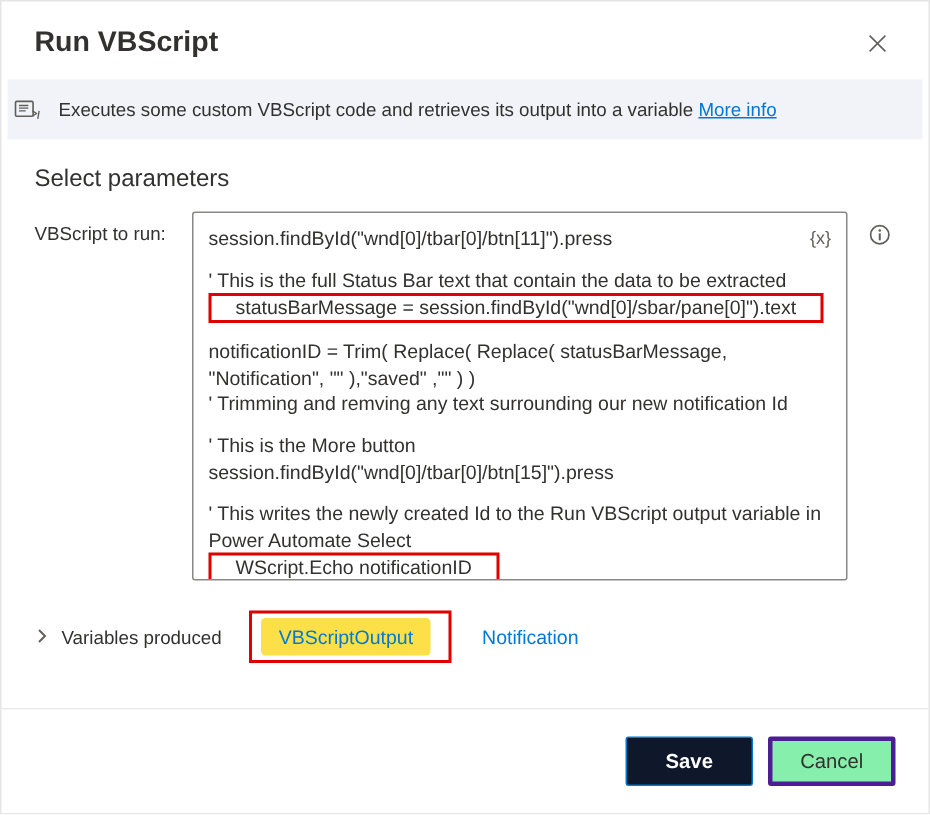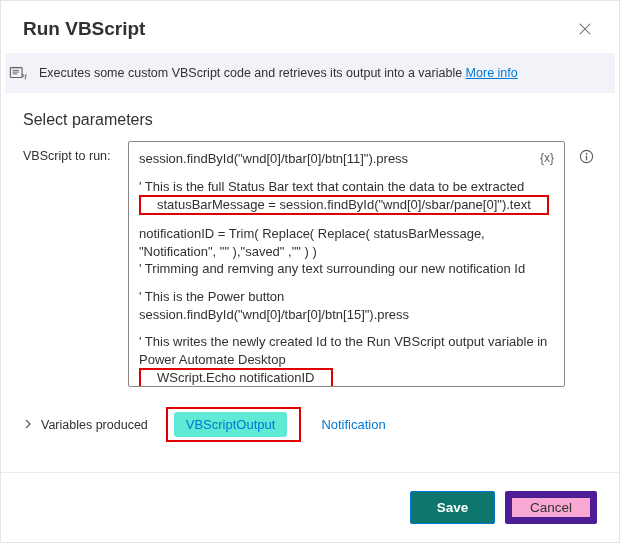--- a/index.html
+++ b/index.html
@@ -141,21 +141,21 @@
   .pill {
     display: inline-flex;
     align-items: center;
     padding: 5px 12px;
     border-radius: 3px;
     font-size: 13px;
     color: #0078d4;
     margin-right: 6px;
   }
   .pill-active {
-    background: #5eead4;
+    background: #fde047;
   }
   .hl-red-pill {
     border: 2.5px solid #e00000;
     padding: 3px 6px;
     display: inline-flex;
     align-items: center;
   }
   .footer {
     margin-top: auto;
     padding: 18px 22px 18px 22px;
@@ -169,29 +169,29 @@
     height: 33px;
     padding: 0 18px;
     font-size: 13.5px;
     border-radius: 2px;
     cursor: pointer;
     display: flex;
     align-items: center;
     justify-content: center;
   }
   .btn-primary {
-    background: #0f766e;
+    background: #0f172a;
     color: #fff;
     border: 1px solid #0078d4;
     font-weight: 600;
   }
   .btn-secondary {
-    background: #f9a8d4;
-    color: #323130;
-    border: 7px solid #4c1d95;
+    background: #86efac;
+    color: #323130;
+    border: 3px solid #4c1d95;
   }
 </style>
 </head>
 <body>
 
 <div class="dialog">
 
   <div class="header">
     <div class="title">Run VBScript</div>
     <div class="close-btn">
@@ -227,25 +227,25 @@
         </div>
         <div class="code-block">
           <div class="code-line">' This is the full Status Bar text that contain the data to be extracted</div>
           <span class="hl-red">statusBarMessage = session.findById("wnd[0]/sbar/pane[0]").text</span>
         </div>
         <div class="code-block">
           <div class="code-line">notificationID = Trim( Replace( Replace( statusBarMessage, "Notification", "" ),"saved" ,""  ) )</div>
           <div class="code-line">' Trimming and remving any text surrounding our new notification Id</div>
         </div>
         <div class="code-block">
-          <div class="code-line">' This is the Power button</div>
+          <div class="code-line">' This is the More button</div>
           <div class="code-line">session.findById("wnd[0]/tbar[0]/btn[15]").press</div>
         </div>
         <div class="code-block">
-          <div class="code-line">' This writes the newly created Id to the Run VBScript output variable in Power Automate Desktop</div>
+          <div class="code-line">' This writes the newly created Id to the Run VBScript output variable in Power Automate Select</div>
           <span class="hl-red">WScript.Echo notificationID</span>
         </div>
       </div>
     </div>
     <div class="side-info">
       <svg viewBox="0 0 16 16">
           <circle cx="8" cy="8" r="6.5" fill="none" stroke="#605e5c" stroke-width="1.2"></circle>
           <circle cx="8" cy="5" r="0.9" fill="#605e5c"></circle>
           <rect x="7.3" y="7" width="1.4" height="5" fill="#605e5c"></rect>
         </svg>

